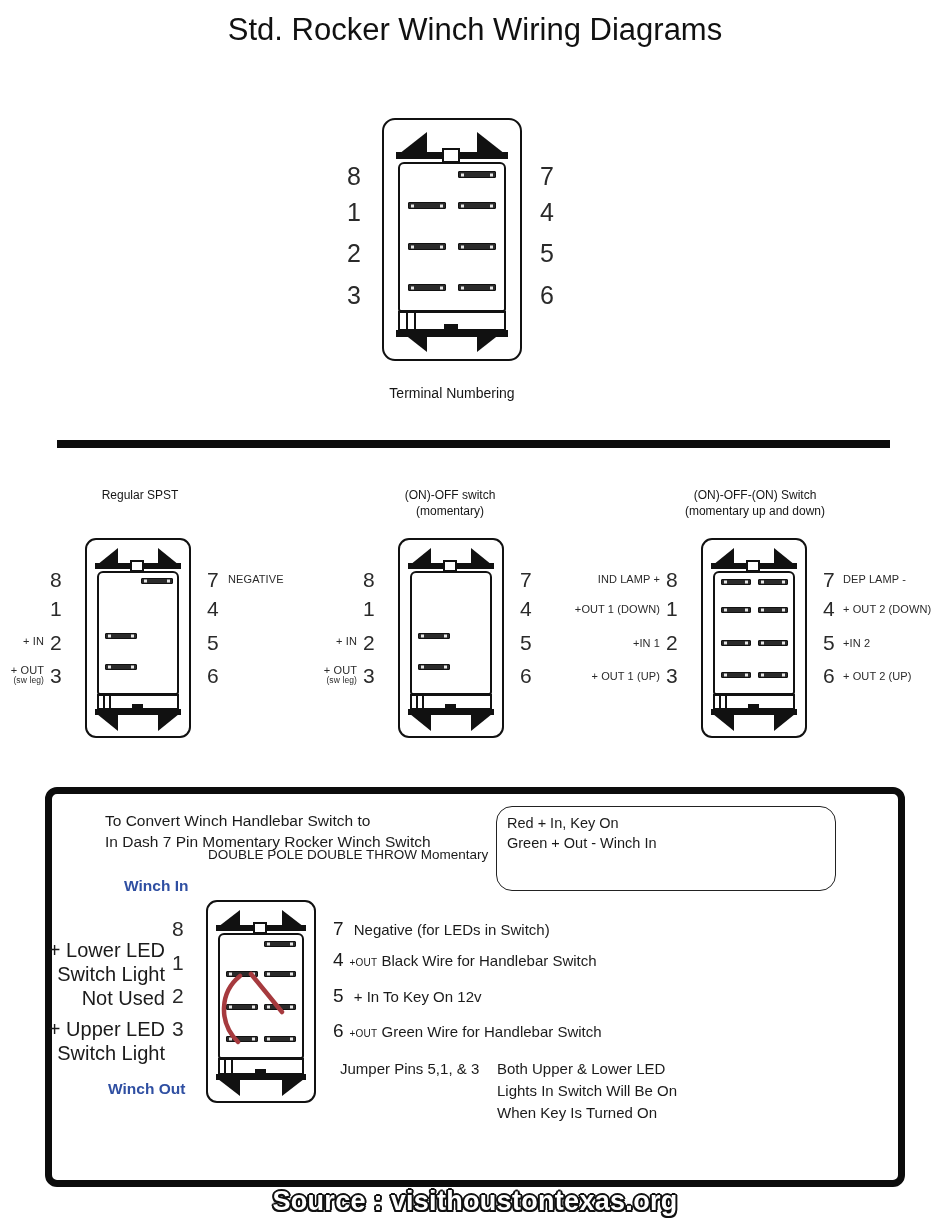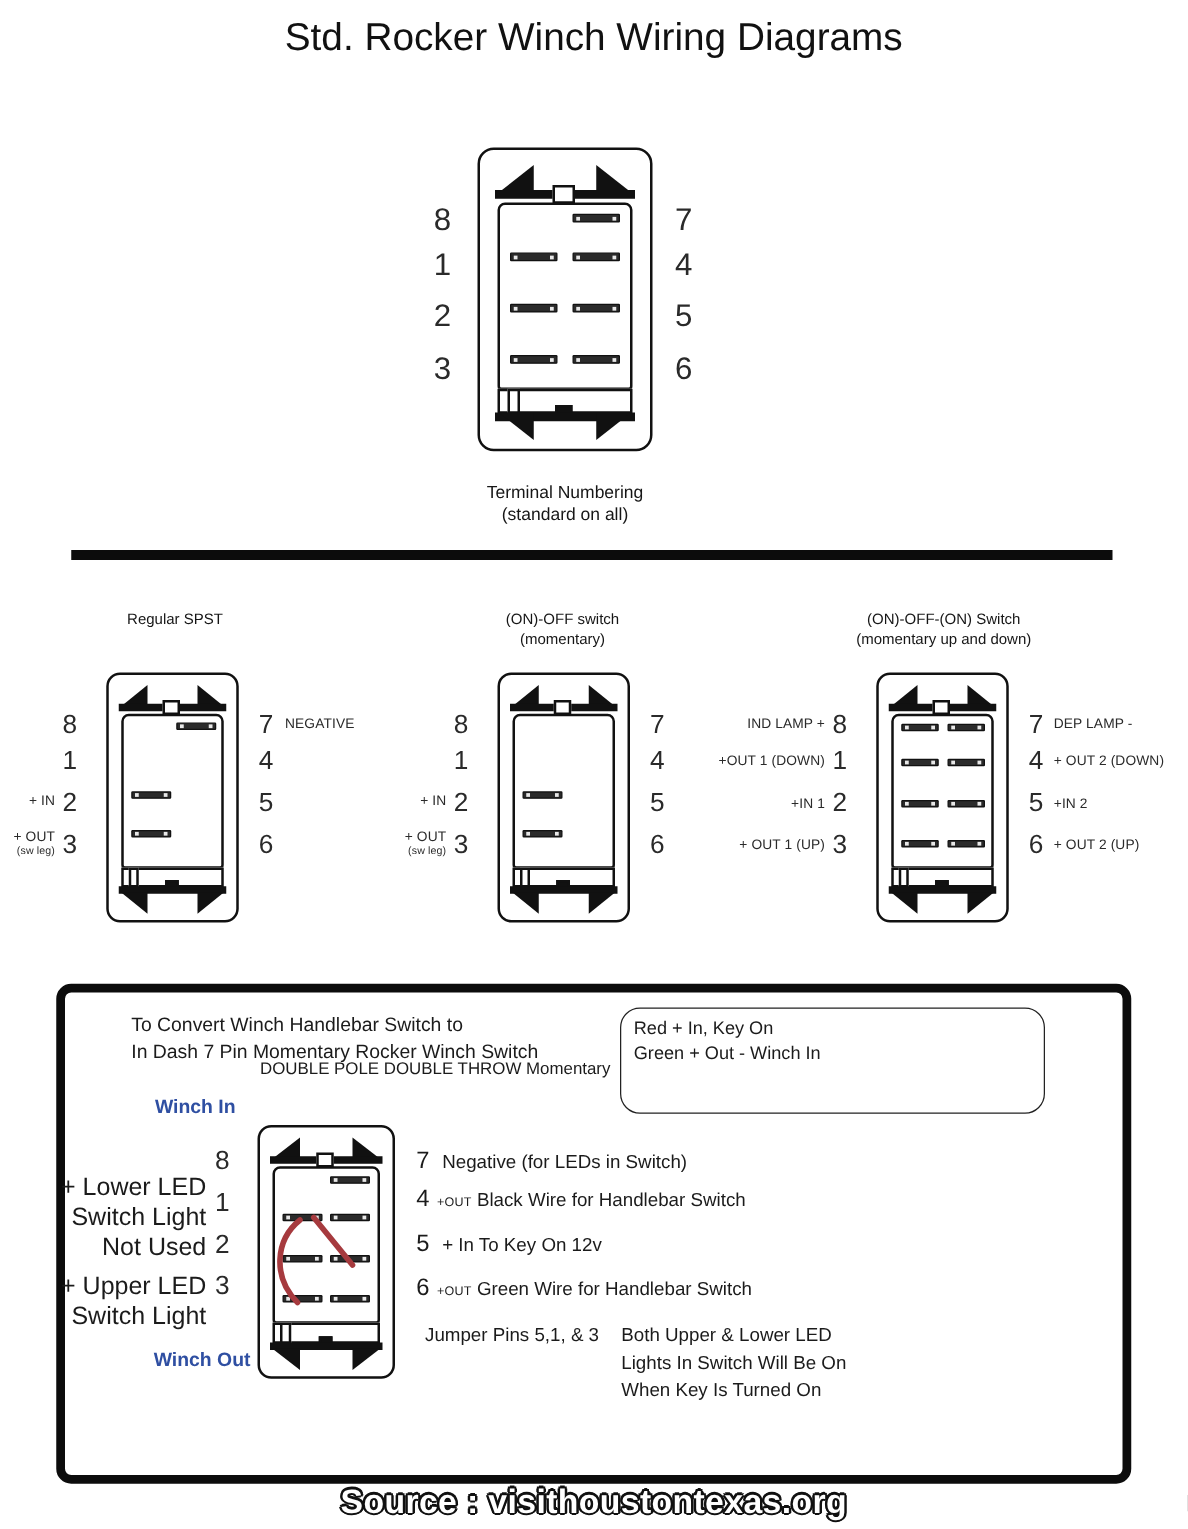--- a/index.html
+++ b/index.html
@@ -247,21 +247,20 @@
 <div class="pin-num big abs" style="left:347px; top:241px;">2</div>
 <div class="pin-num big abs" style="left:347px; top:283px;">3</div>
 
 <div class="pin-num big abs" style="left:540px; top:164px;">7</div>
 <div class="pin-num big abs" style="left:540px; top:200px;">4</div>
 <div class="pin-num big abs" style="left:540px; top:241px;">5</div>
 <div class="pin-num big abs" style="left:540px; top:283px;">6</div>
 
 <div class="caption" style="left:332px; top:385px; width:240px;">
   <div>Terminal Numbering</div>
-  <div>(standard on all)</div>
 </div>
 
 <div class="abs" id="divider-bar"></div>
 
 <div class="diag-title" style="left:50px; top:488px; width:180px;">
   <div>Regular SPST</div>
 </div>
 
 <div class="switch" id="sw-1" style="left:85px; top:538px; width:106px; height:200px;">
   <div class="sw-outer" style="border-radius:11px;"></div>
@@ -382,21 +381,21 @@
 <div class="panel-head" style="left:105px; top:810px;">To Convert  Winch Handlebar Switch to</div>
 <div class="panel-head" style="left:105px; top:831px;">In Dash 7 Pin Momentary Rocker Winch Switch</div>
 <div class="panel-head small" style="left:161px; top:845px;margin-left:47px;">DOUBLE POLE DOUBLE THROW   Momentary</div>
 
 <div class="abs" id="callout-box">
   <div>Red + In, Key On</div>
   <div>Green + Out - Winch In</div>
 </div>
 
 <div class="panel-head blue abs" style="left:124px; top:875px;">Winch In</div>
-<div class="panel-head blue abs" style="left:108px; top:1078px;margin-left:15px;">Winch Out</div>
+<div class="panel-head blue abs" style="left:108px; top:1078px;">Winch Out</div>
 
 <div class="switch" id="sw-bottom" style="left:206px; top:900px; width:110px; height:203px;">
   <div class="sw-outer" style="border-radius:11px;"></div>
   <div class="wing-tri" style="left:12px; top:10px; border-left:22px solid transparent; border-bottom:17px solid #111;"></div>
   <div class="wing-tri" style="right:12px; top:10px; border-right:22px solid transparent; border-bottom:17px solid #111;"></div>
   <div class="wing-bar" style="left:10px; top:25px; width:90px; height:6px;"></div>
   <div class="nub" style="left:47px; top:22px; width:14px; height:12px;"></div>
   <div class="sw-body" style="left:12px; top:33px; width:86px; height:126px;"></div>
   <div class="term" style="left:58px; top:41px; width:32px; height:6px;"></div>
   <div class="term" style="left:20px; top:71px; width:32px; height:6px;"></div>

